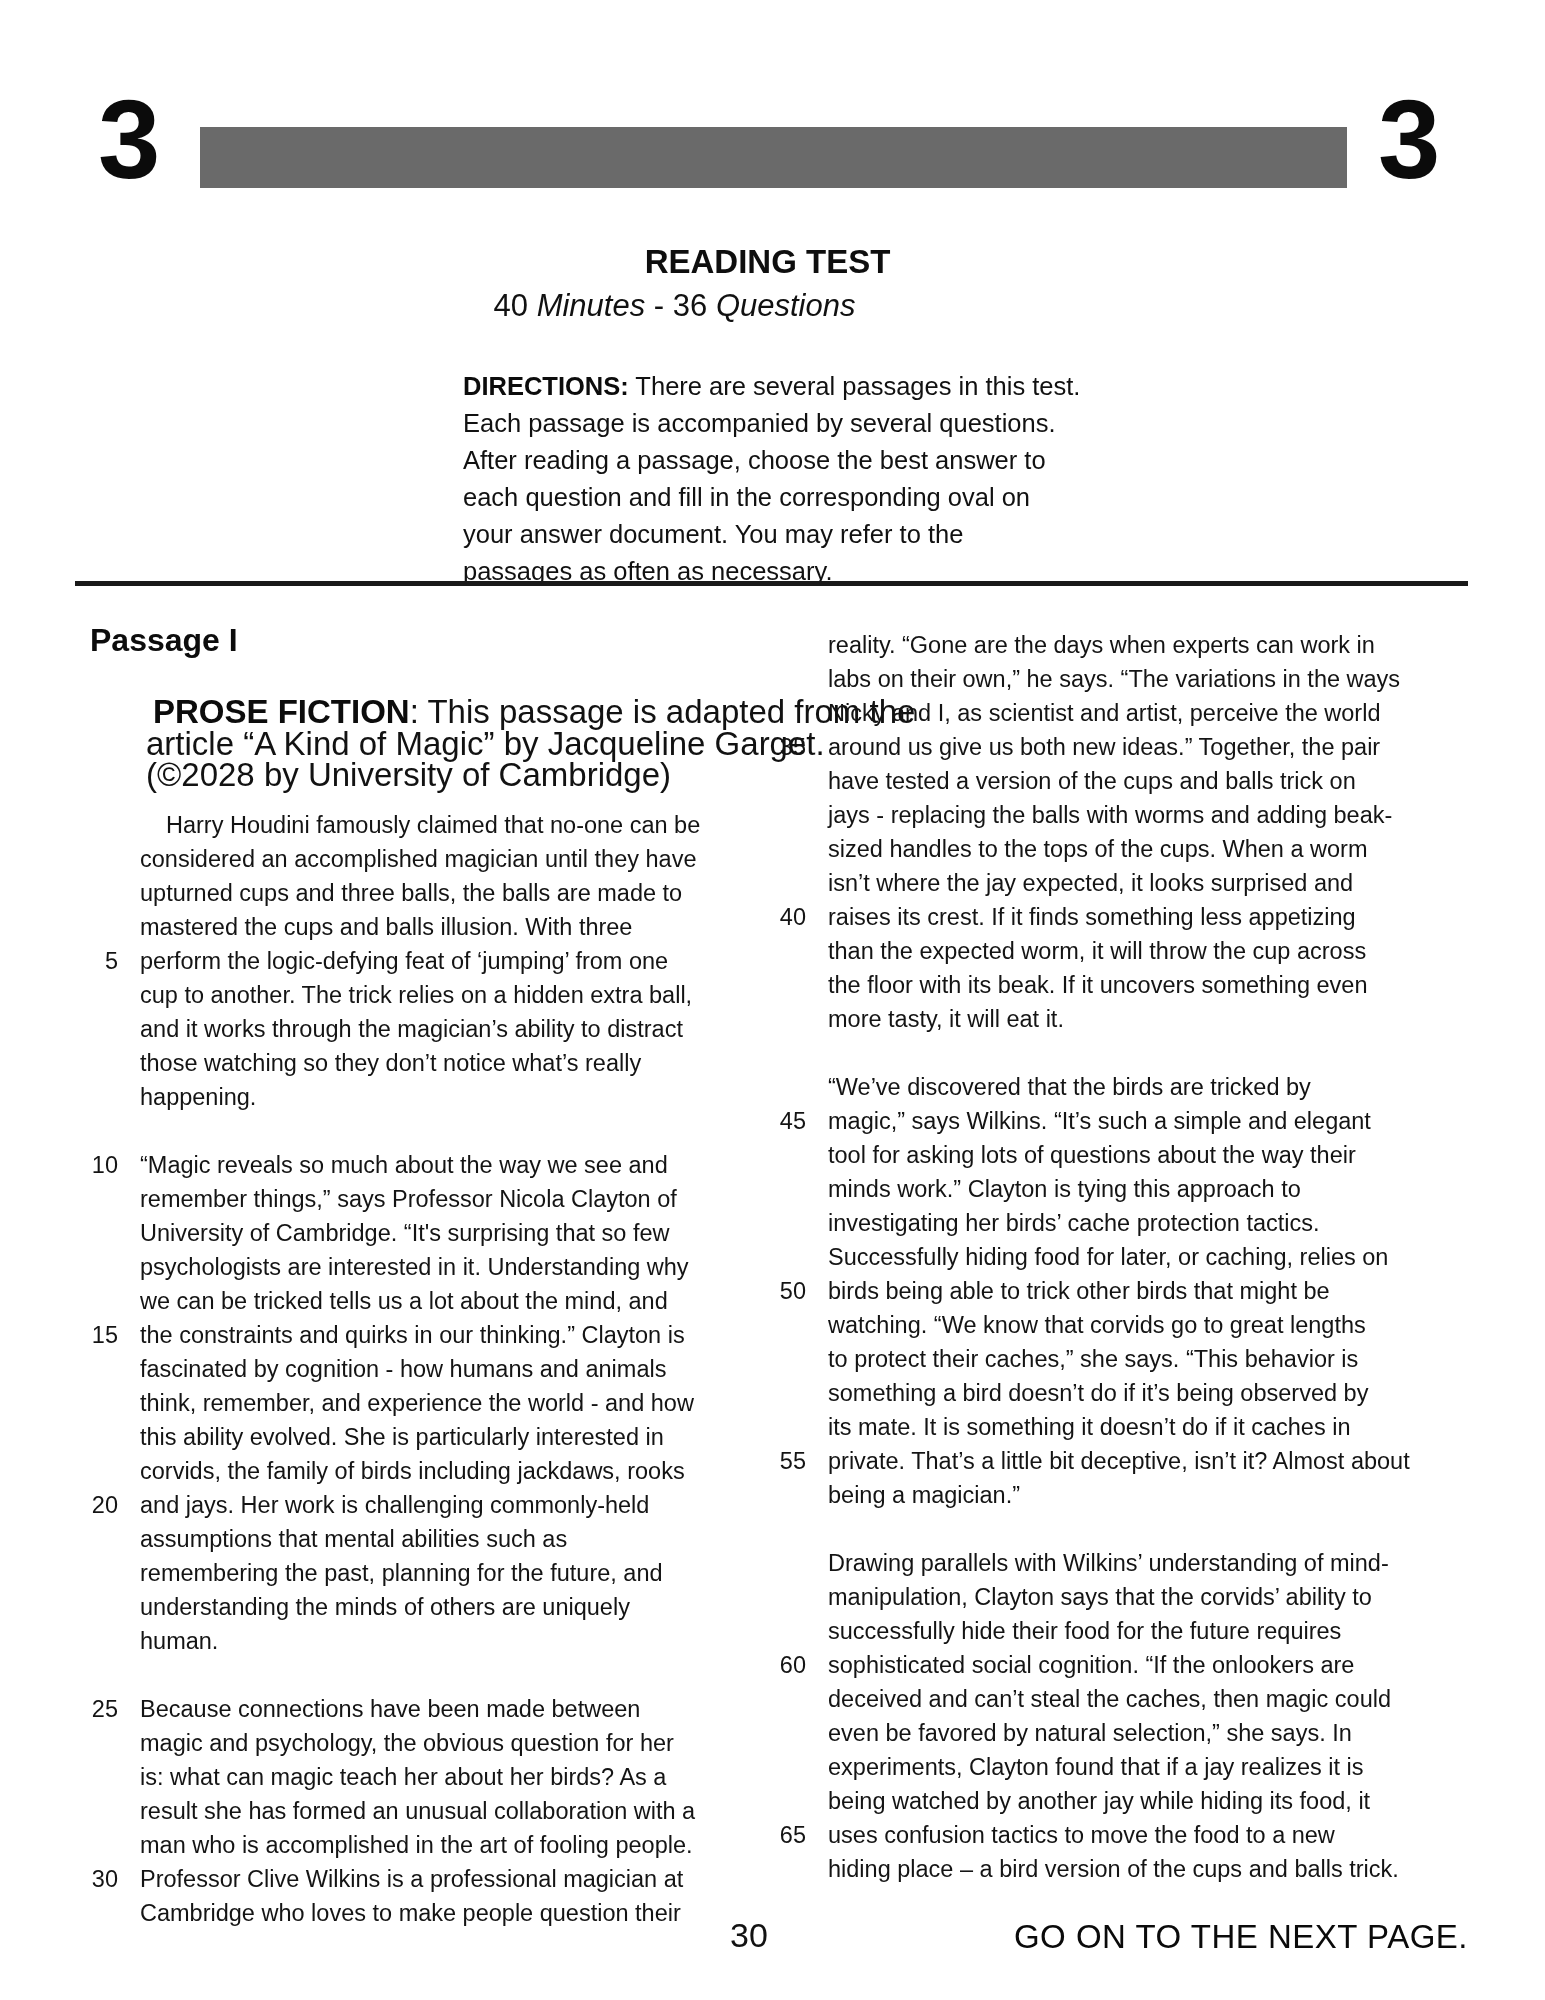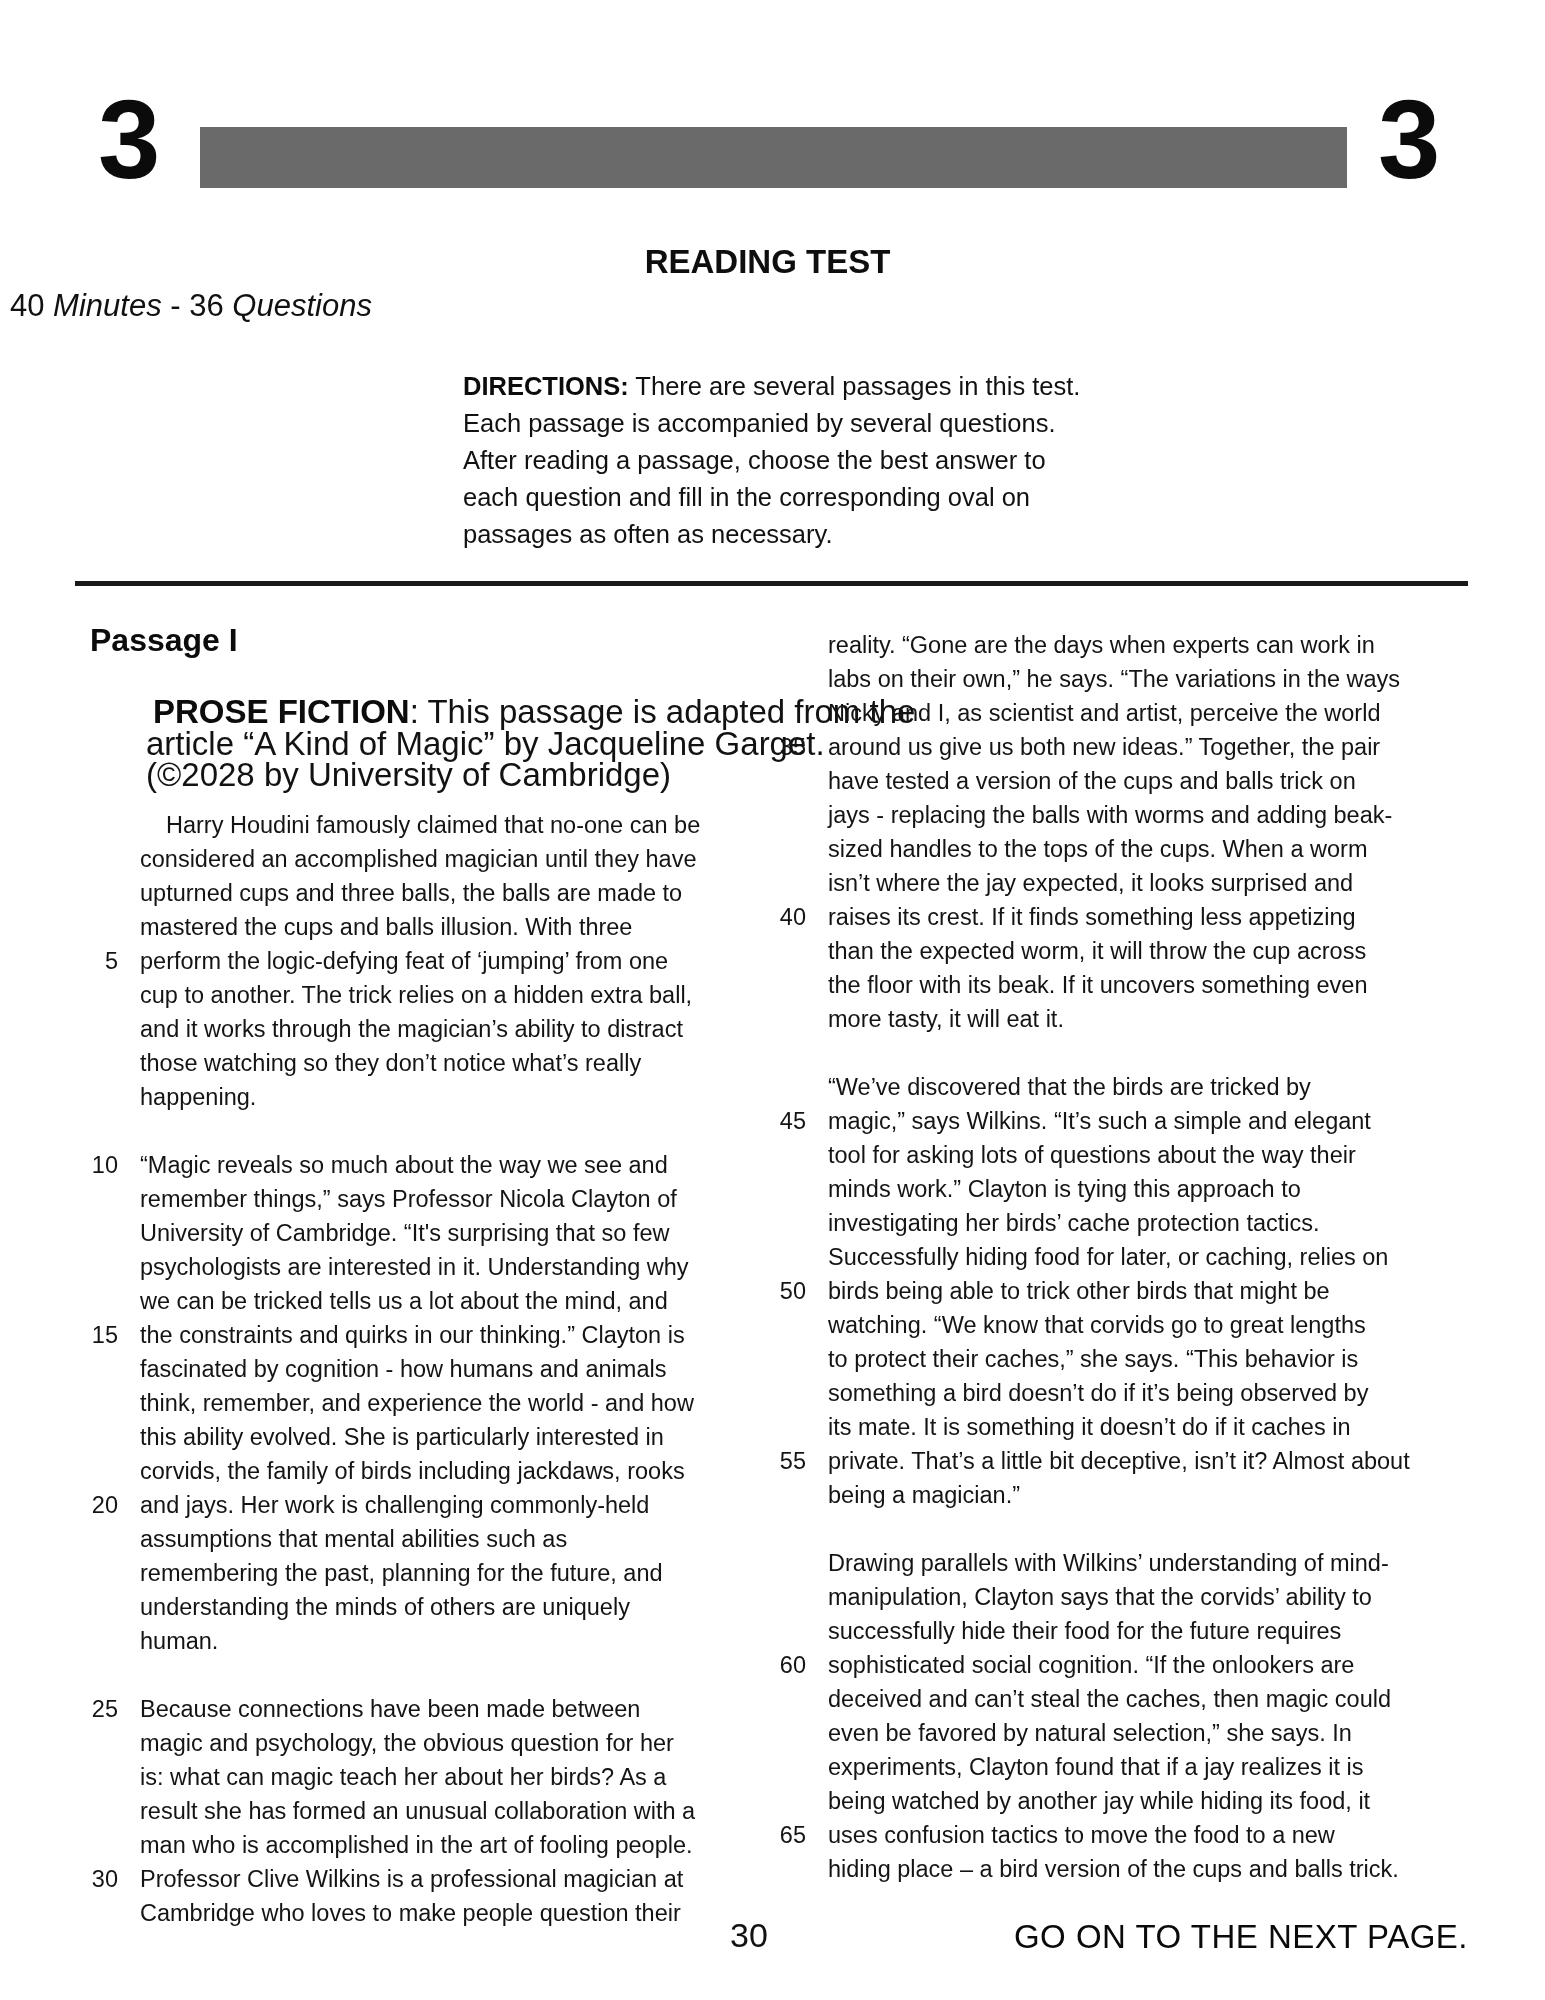--- a/index.html
+++ b/index.html
@@ -15,21 +15,21 @@
   .big3.left  { left:98px; }
   .big3.right { left:1378px; }
   .header-bar {
     position:absolute; left:200px; top:127px; width:1147px; height:61px;
   }
   .test-title {
     position:absolute; left:0; top:243px; width:1535px; text-align:center;
     font-size:33px; font-weight:bold; color:#0e0e0e;
   }
   .test-subtitle {
-    position:absolute; left:0; top:288px; width:1339px; 
+    position:absolute; left:0; top:288px; width:1339px; text-align:center;
     font-size:31px; color:#111;padding-left:10px;
   }
   .test-subtitle .it { font-style:italic; }
   .directions {
     position:absolute; left:463px; top:368px; width:660px;
     font-size:25.5px; line-height:37px; color:#111; white-space:nowrap;
   }
   .directions b { font-weight:bold; color:#0c0c0c; }
   .rule {
     position:absolute; left:75px; top:581px; width:1393px; height:5px; background:#191919;
@@ -74,20 +74,21 @@
   <div class="big3 right">3</div>
 
   <div class="test-title">READING TEST</div>
   <div class="test-subtitle"><span class="">40 </span><span class="it">Minutes</span><span class=""> - </span><span class="">36 </span><span class="it">Questions</span></div>
 
   <div class="directions">
       <div><b>DIRECTIONS:</b> There are several passages in this test.</div>
       <div>Each passage is accompanied by several questions.</div>
       <div>After reading a passage, choose the best answer to</div>
       <div>each question and fill in the corresponding oval on</div>
+      <div>your answer document. You may refer to the</div>
       <div>passages as often as necessary.</div>
     </div>
 
   <div class="rule"></div>
 
   <div class="passage-heading">Passage I</div>
 
   <div class="intro">
       <div class="first"><b>PROSE FICTION</b>: This passage is adapted from the</div>
       <div>article “A Kind of Magic” by Jacqueline Garget.</div>

